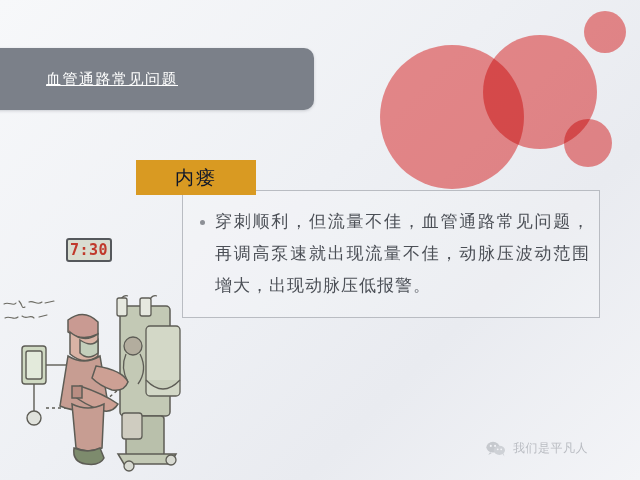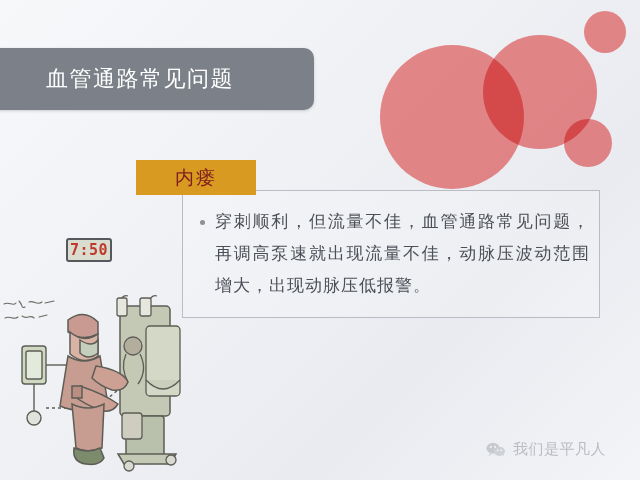--- a/index.html
+++ b/index.html
@@ -40,38 +40,39 @@
     border-radius: 10px;
     box-shadow: 0 1px 3px rgba(80, 85, 95, 0.25);
   }
   #title-text {
     position: absolute;
     left: 62px;
     top: 0;
     height: 62px;
     line-height: 62px;
     color: #ffffff;
-    font-size: 22px;
+    font-size: 15px;
     letter-spacing: 1.5px;
     font-family: "DejaVu Sans", "Liberation Sans", sans-serif;
     white-space: nowrap;
+    text-decoration: underline;
   }
 
   
   #label-tab {
     position: absolute;
     left: 136px;
     top: 160px;
     width: 120px;
     height: 35px;
     background: #d99a22;
     z-index: 4;
   }
   #label-tab-text {
-    color: #7f1d1d;
+    color: #0f172a;
     font-size: 19px;
     line-height: 35px;
     text-align: center;
     letter-spacing: 2px;
     font-family: "DejaVu Sans", "Liberation Sans", sans-serif;
   }
 
   
   #content-box {
     position: absolute;
@@ -158,21 +159,21 @@
   #watermark {
     position: absolute;
     left: 486px;
     top: 440px;
     display: flex;
     align-items: center;
     z-index: 5;
   }
   #watermark-text {
     color: #b9bcc2;
-    font-size: 15px;
+    font-size: 12px;
     margin-left: 7px;
     letter-spacing: 0.5px;
     font-family: "DejaVu Sans", "Liberation Sans", sans-serif;
   }
 </style>
 </head>
 <body>
 
 <div id="slide">
 
@@ -253,21 +254,21 @@
 
       <path d="M72 118 l10 0 l0 12 l-10 0 Z" fill="#b98d82"></path>
 
       <path d="M72 136 q16 8 32 0 l-2 44 q-14 6 -26 0 Z" fill="#c79d92"></path>
 
       <path d="M74 180 q14 6 26 0 l4 10 q-4 8 -18 6 q-14 -2 -12 -16 Z" fill="#7d8b6d"></path>
     </g>
   </svg>
 
   <div id="clock">
-    <div id="clock-display">7:50</div>
+    <div id="clock-display">7:30</div>
   </div>
 
   <div id="content-box"></div>
 
   <div id="label-tab">
     <div id="label-tab-text">内瘘</div>
   </div>
 
   <div id="content-list">
     <div class="content-item">

